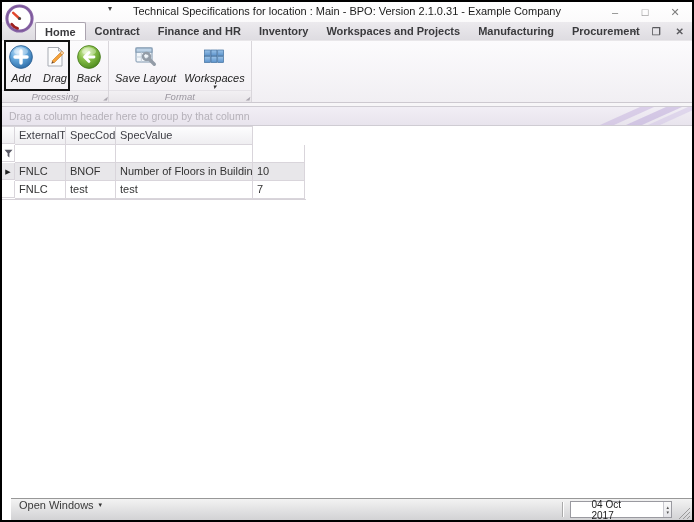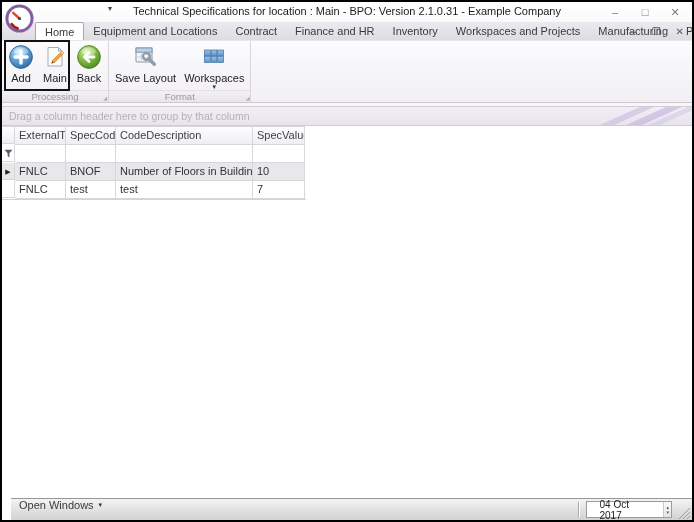--- a/index.html
+++ b/index.html
@@ -11,27 +11,27 @@
     -webkit-font-smoothing:antialiased;
   }
   
   .titlebar{height:20px;flex:0 0 20px;background:linear-gradient(#ffffff,#fbfafb);position:relative;}
   .title-text{position:absolute;left:120px;right:120px;top:3px;text-align:center;font-size:11px;color:#1b1b1b;white-space:nowrap;overflow:hidden;}
   .win-controls{position:absolute;right:2px;top:0;height:20px;display:flex;}
   .win-btn{width:30px;text-align:center;line-height:20px;font-size:11px;color:#7d7d7d;cursor:default;}
   .app-logo{position:absolute;left:3px;top:2px;width:29px;height:29px;z-index:20;}
   .qat-arrow{position:absolute;left:106px;top:2px;font-size:8px;color:#444;}
   
-  .tabrow{height:18px;flex:0 0 18px;background:linear-gradient(#eceaee,#dedce1);display:flex;align-items:stretch;padding-left:33px;position:relative;border-bottom:1px solid #e9e7ea;}
+  .tabrow{height:18px;flex:0 0 18px;background:linear-gradient(#eceaee,#dedce1);display:flex;align-items:stretch;padding-left:33px;position:relative;border-bottom:1px solid #e9e7ea;font-weight:bold;}
   .tab{font-size:11px;color:#3a3a3d;padding:2px 9px 0;line-height:15px;white-space:nowrap;cursor:default;}
   .tab-selected{background:#fff;border:1px solid #aba4af;border-bottom:none;border-radius:2px 2px 0 0;margin-top:0;}
   .mdi-controls{position:absolute;right:8px;top:2px;display:flex;gap:15px;}
   .mdi-btn{font-size:10px;color:#5a5a5e;line-height:15px;}
   
-  .ribbon{height:61px;flex:0 0 61px;background:linear-gradient(#fcfbfd,#f1eff3);border-bottom:1px solid #cdc9d0;display:flex;position:relative;}
+  .ribbon{height:61px;flex:0 0 61px;background:linear-gradient(#fcfbfd,#f1eff3);border-bottom:1px solid #cdc9d0;display:flex;position:relative;font-style:italic;}
   .rgroup{display:flex;flex-direction:column;border-right:1px solid #d9d6db;}
   .rgroup-buttons{height:48px;display:flex;align-items:flex-start;padding:2px 2px 0 2px;}
   .rgroup-caption{height:11px;background:linear-gradient(#f2f0f3,#e9e6ea);font-size:9.5px;color:#9b97a0;text-align:center;line-height:11px;position:relative;border-top:1px solid #e4e1e6;}
   .launcher{position:absolute;right:1px;bottom:1px;font-size:5px;color:#aaa6ae;line-height:5px;}
   .rbtn{display:flex;flex-direction:column;align-items:center;padding:0 4px;font-size:11px;color:#222;cursor:default;}
   .rbtn .icon{height:27px;display:flex;align-items:center;}
   .rbtn .lbl{margin-top:2px;white-space:nowrap;line-height:12px;}
   .rbtn .dd{font-size:7px;color:#333;line-height:6px;}
   .annotation-rect{position:absolute;left:2px;top:-1px;width:62px;height:47px;border:2px solid #121212;z-index:10;pointer-events:none;}
   
@@ -50,21 +50,21 @@
   .g-data .g-cell{background:#fff;}
   .g-row-selected .g-cell{background:#e8e7ea;}
   .row-arrow{font-size:7px;color:#222;line-height:7px;}
   
   .statusbar{height:21px;flex:0 0 21px;background:linear-gradient(#f3f3f3,#d2d2d4);border-top:1px solid #989898;display:flex;align-items:flex-start;position:relative;margin-left:9px;}
   .open-windows{margin-left:8px;font-size:11px;color:#3a3a3a;display:flex;align-items:center;gap:5px;cursor:default;}
   .open-windows .dd{font-size:7px;color:#333;}
   .sb-right{margin-left:auto;display:flex;align-items:center;height:100%;}
   .sb-sep{width:1px;height:15px;background:#aaa;margin-right:7px;box-shadow:1px 0 0 #fff;}
   .date-editor{background:#fff;border:1px solid #9a9aa0;height:15px;display:flex;align-items:center;font-size:10px;color:#222;}
-  .date-editor .val{padding:0 12px;width:52px;}
+  .date-editor .val{padding:0 20px;width:52px;}
   .spinner{display:flex;flex-direction:column;justify-content:center;border-left:1px solid #c9c9cf;height:100%;padding:0 2px;background:linear-gradient(#fafafa,#e4e4e8);}
   .spinner span{font-size:5px;line-height:5px;color:#555;text-align:center;}
   .grip{width:16px;height:16px;margin:3px 1px 0 3px;align-self:flex-end;}
 </style>
 </head>
 <body>
 
 <div class="titlebar">
   <svg class="app-logo" viewBox="0 0 30 30">
     <circle cx="15" cy="15" r="13" fill="#ffffff" stroke="#8a66a8" stroke-width="3.2"></circle>
@@ -77,21 +77,20 @@
   <div class="title-text">Technical Specifications for location : Main - BPO: Version 2.1.0.31 - Example Company</div>
   <div class="win-controls">
     <span class="win-btn">–</span>
     <span class="win-btn">□</span>
     <span class="win-btn">✕</span>
   </div>
 </div>
 
 <div class="tabrow">
   <span class="tab tab-selected">Home</span>
-  <span class="tab">Equipment and Locations</span>
   <span class="tab">Contract</span>
   <span class="tab">Finance and HR</span>
   <span class="tab">Inventory</span>
   <span class="tab">Workspaces and Projects</span>
   <span class="tab">Manufacturing</span>
   <span class="tab">Procurement</span>
 
   <div class="mdi-controls">
     <span class="mdi-btn">–</span>
     <span class="mdi-btn">❐</span>
@@ -124,21 +123,21 @@
       <div class="rbtn">
         <span class="icon">
           <svg width="26" height="26" viewBox="0 0 26 26">
             <path d="M6 3.5 H16.5 L20 7 V22 H6 Z" fill="#fcfcfd" stroke="#a7abb3"></path>
             <path d="M16.5 3.5 V7 H20 Z" fill="#e7eaef" stroke="#a7abb3"></path>
             <path d="M12.2 18.8 L9.3 19.7 L10.2 16.8 Z" fill="#6b4a2f"></path>
             <path d="M10.2 16.8 L18 9 L20 11 L12.2 18.8 Z" fill="#f5a23c" stroke="#c77b1f" stroke-width="0.6"></path>
             <path d="M18 9 L19.4 7.6 Q20 7 20.7 7.7 L21.3 8.3 Q22 9 21.4 9.6 L20 11 Z" fill="#f3cfa6" stroke="#c77b1f" stroke-width="0.6"></path>
           </svg>
         </span>
-        <span class="lbl">Main</span>
+        <span class="lbl">Drag</span>
       </div>
       <div class="rbtn">
         <span class="icon">
           <svg width="26" height="26" viewBox="0 0 26 26">
             <defs>
                 <radialGradient id="gg" cx="38%" cy="28%" r="75%">
               <stop offset="0" stop-color="#e2f5c2"></stop>
                   <stop offset="0.45" stop-color="#8bc24a"></stop>
                   <stop offset="1" stop-color="#4e8a1f"></stop>
             </radialGradient>
@@ -215,21 +214,20 @@
     <path d="M66 18 L106 0 L118 0 L78 18 Z" fill="#d2c5e6" opacity="0.55"></path>
   </svg>
 </div>
 
 <div class="main">
   <div class="grid">
     <div class="g-row g-header">
       <div class="g-cell g-ind"></div>
       <div class="g-cell">ExternalType</div>
       <div class="g-cell">SpecCode</div>
-      <div class="g-cell">CodeDescription</div>
       <div class="g-cell">SpecValue</div>
     </div>
     <div class="g-row g-filter">
       <div class="g-cell g-ind">
         <svg width="9" height="9" viewBox="0 0 9 9">
           <path d="M0.5 0.8h8L5.4 4.2v4.3L3.6 7V4.2Z" fill="#5a5a66"></path>
         </svg>
       </div>
       <div class="g-cell"></div>
       <div class="g-cell"></div>

